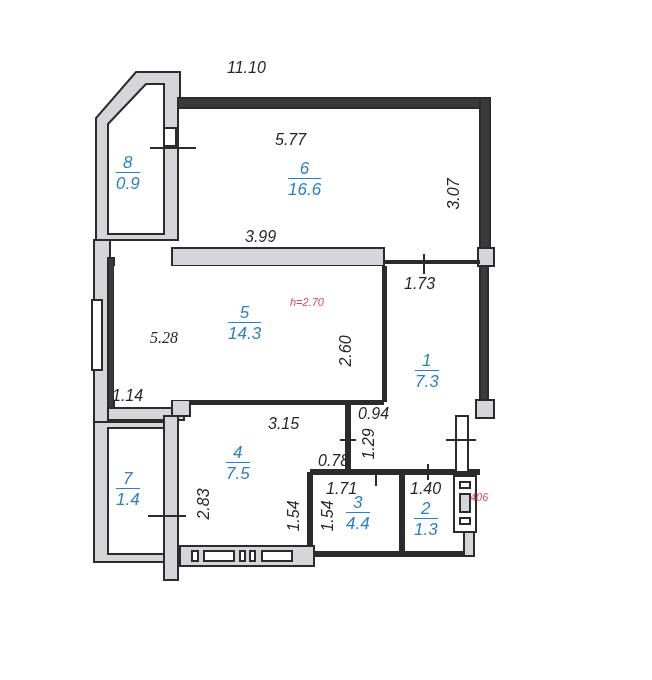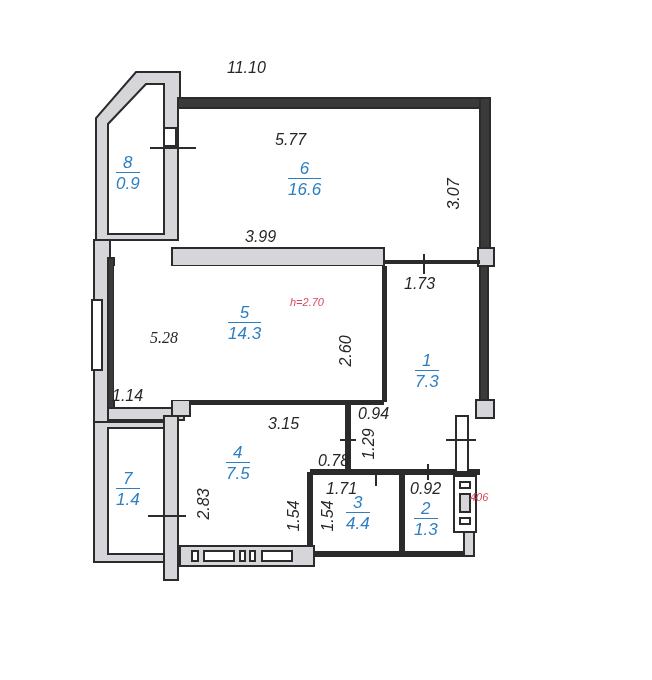--- a/index.html
+++ b/index.html
@@ -81,21 +81,21 @@
 <span class="lbl" style="left:245px;top:229px;">3.99</span>
 <span class="lbl" style="left:404px;top:276px;">1.73</span>
 <span class="lbl" style="left:150px;top:330px;font-family:Liberation Serif, serif;">5.28</span>
 <span class="lbl v" style="left:330px;top:343px;">2.60</span>
 <span class="lbl" style="left:112px;top:388px;">1.14</span>
 <span class="lbl" style="left:268px;top:416px;">3.15</span>
 <span class="lbl" style="left:358px;top:406px;">0.94</span>
 <span class="lbl v" style="left:353px;top:436px;">1.29</span>
 <span class="lbl" style="left:312px;top:453px;margin-left:6px;">0.78</span>
 <span class="lbl" style="left:326px;top:481px;">1.71</span>
-<span class="lbl" style="left:410px;top:481px;">0.92</span>
+<span class="lbl" style="left:410px;top:481px;">1.40</span>
 <span class="lbl v" style="left:188px;top:496px;">2.83</span>
 <span class="lbl v" style="left:278px;top:508px;">1.54</span>
 <span class="lbl v" style="left:312px;top:508px;">1.54</span>
 
 <span class="red" style="left:290px;top:297px;">h=2.70</span>
 <span class="red" style="left:470px;top:455px;margin-top:37px;">406</span>
 
 <div class="room" style="left:288px;top:160px;">
   <span class="num">6</span>
   <span class="area">16.6</span>

